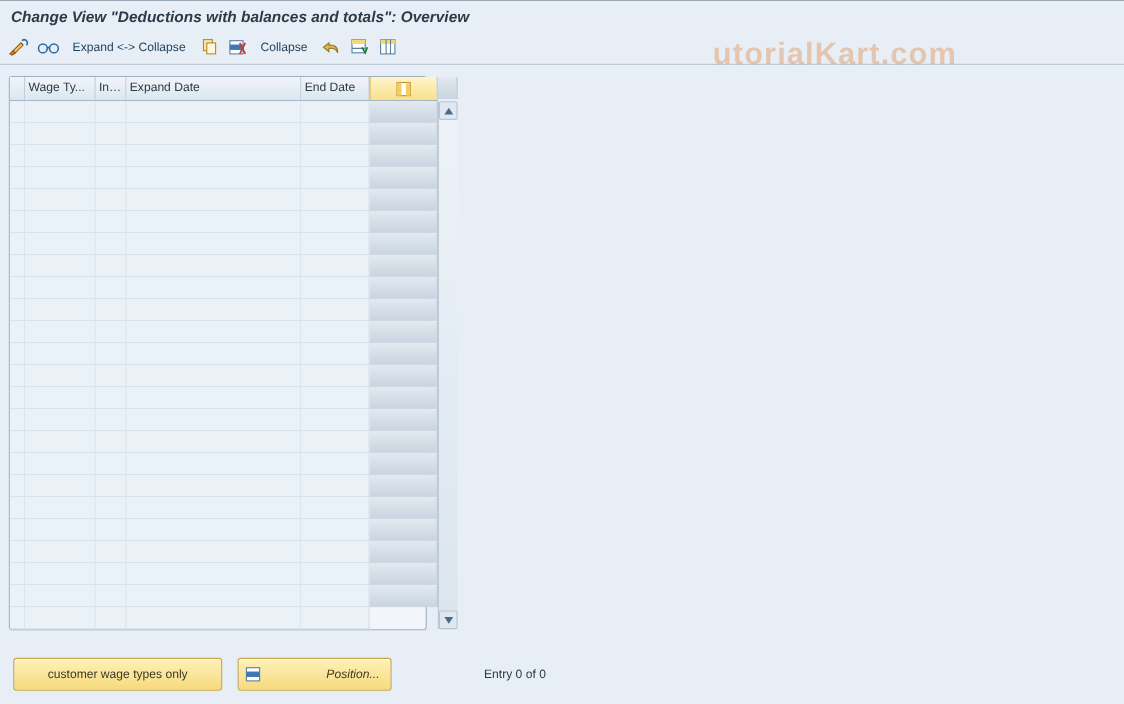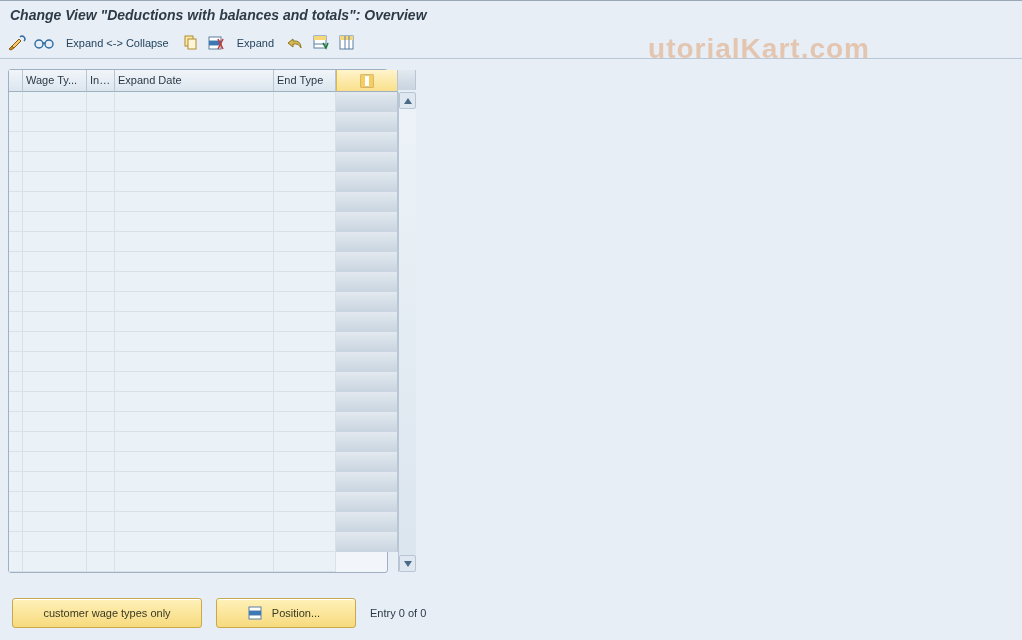--- a/index.html
+++ b/index.html
@@ -129,23 +129,23 @@
       height: 22px;
       display: inline-flex;
       align-items: center;
       justify-content: center;
       font-size: 11px;
       color: #3a3a20;
       min-width: 190px;
       cursor: pointer;
       box-shadow: inset 0 1px 0 #fff;
     }
-    .goldbtn.withicon { min-width: 140px; gap: 8px; padding-left: 6px; justify-content:center;}
+    .goldbtn.withicon { min-width: 140px; gap: 8px; padding-left: 6px; justify-content:space-between;font-style:italic;}
     .goldbtn.withicon .icn { width:16px; height:16px; display:inline-flex; align-items:center; justify-content:center; }
-    .entry-status { color:#2b3947; }
+    .entry-status { color:#2b3947; margin-left: 70px; }
     .watermark {
       position: absolute;
       top: 32px;
       right: 152px;
       font-size: 28px;
       font-weight: bold;
       color: rgba(221,121,45,0.35);
       letter-spacing: 1px;
       pointer-events: none;
       user-select: none;
@@ -182,21 +182,21 @@
   <span class="tbtn">
     <svg width="16" height="16" viewBox="0 0 16 16">
       <rect x="1" y="2" width="12" height="12" fill="#fff" stroke="#5a7fa0"></rect>
       <line x1="1" y1="6" x2="13" y2="6" stroke="#5a7fa0"></line>
       <line x1="1" y1="10" x2="13" y2="10" stroke="#5a7fa0"></line>
       <rect x="1" y="6" width="12" height="4" fill="#3b78b5"></rect>
       <line x1="10" y1="4" x2="15" y2="14" stroke="#c53a3a" stroke-width="1.6"></line>
       <line x1="15" y1="4" x2="10" y2="14" stroke="#c53a3a" stroke-width="1.6"></line>
     </svg>
   </span>
-  <span class="tlabel">Expand</span>
+  <span class="tlabel">Collapse</span>
   <span class="tbtn">
     <svg width="18" height="14" viewBox="0 0 18 14">
       <path d="M7 3 L2 7 L7 11 L7 8 Q13 7 15 12 Q15 4 7 5 Z" fill="#d6bb54" stroke="#8f7522"></path>
     </svg>
   </span>
   <span class="tbtn">
     <svg width="16" height="16" viewBox="0 0 16 16">
       <rect x="1" y="1" width="12" height="12" fill="#fff" stroke="#5a7fa0"></rect>
       <rect x="1" y="1" width="12" height="4" fill="#f6d879"></rect>
       <line x1="1" y1="9" x2="13" y2="9" stroke="#5a7fa0"></line>
@@ -215,21 +215,21 @@
 
 <div class="watermark">utorialKart.com</div>
 
 <div class="workarea">
   <div class="table-wrap">
     <div class="table-grid" id="grid">
       <div class="hdr"></div>
       <div class="hdr">Wage Ty...</div>
       <div class="hdr">Inf...</div>
       <div class="hdr">Expand Date</div>
-      <div class="hdr">End Type</div>
+      <div class="hdr">End Date</div>
       <div class="hdr corner">
         <svg width="14" height="14" viewBox="0 0 14 14">
           <rect x="1" y="1" width="12" height="12" fill="#fff" stroke="#b28a2d"></rect>
           <rect x="1" y="1" width="4" height="12" fill="#f7cd60"></rect>
           <rect x="9" y="1" width="4" height="12" fill="#f7cd60"></rect>
         </svg>
       </div>
 
     <div class="rowsel"></div>
         <div class="cell"></div>

